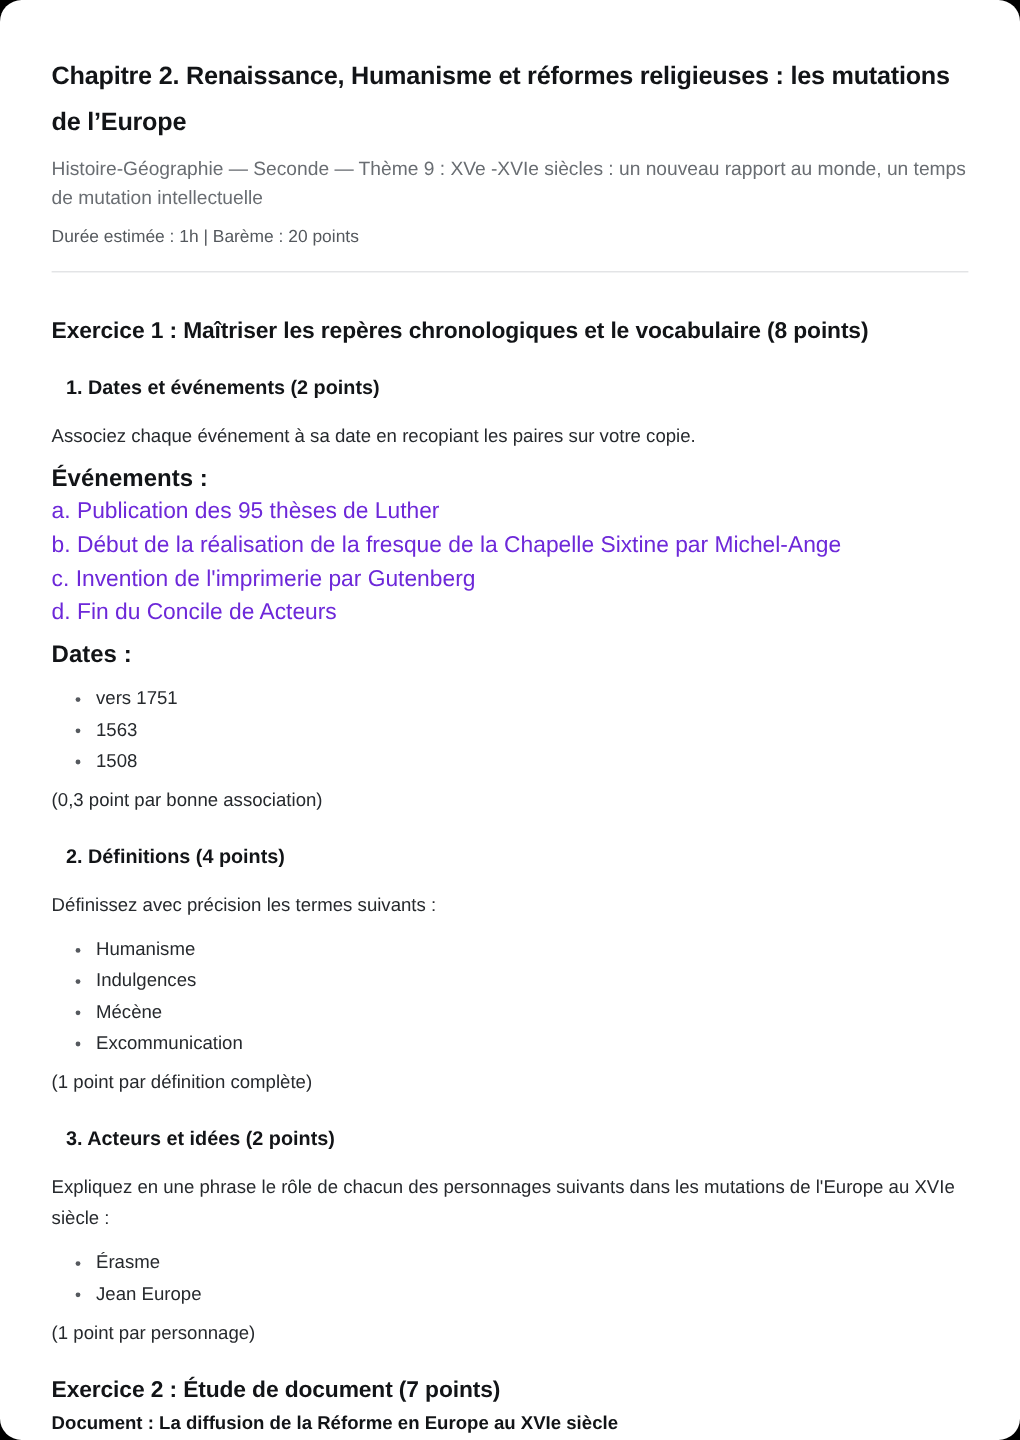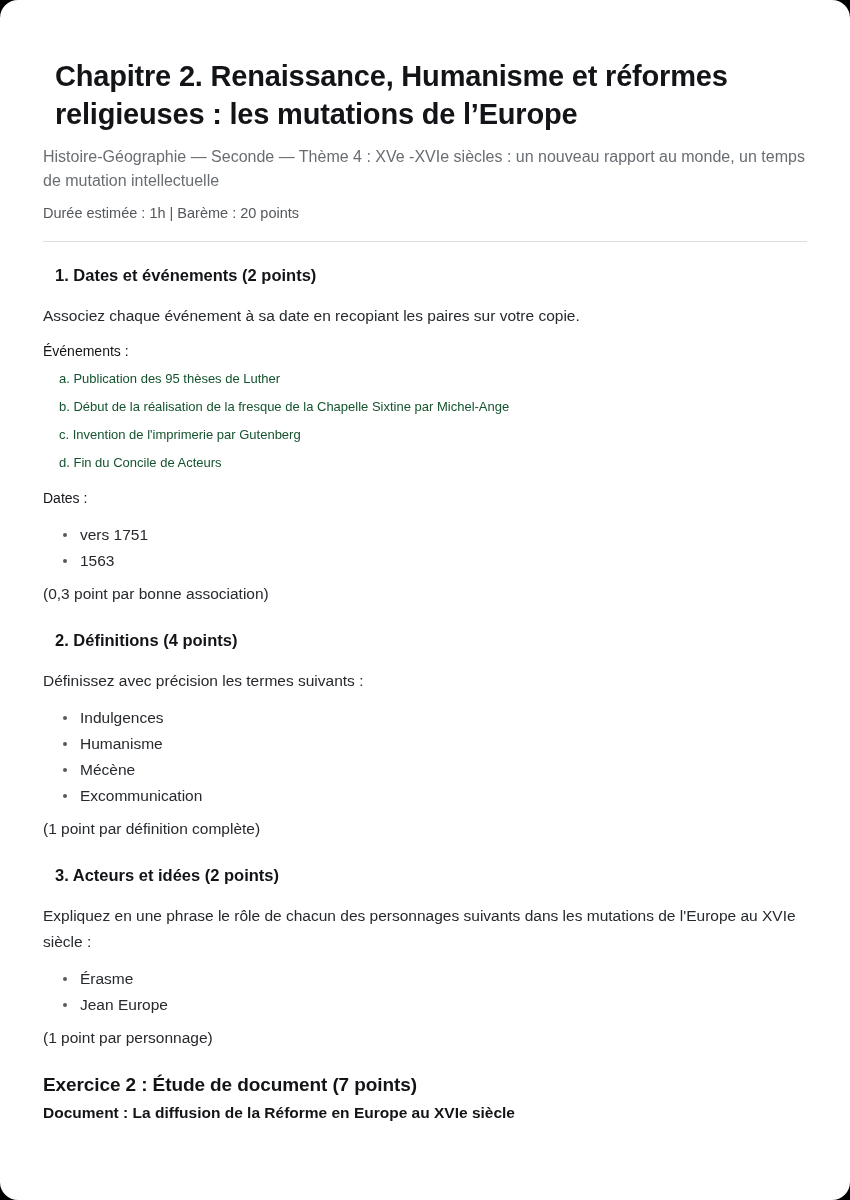--- a/index.html
+++ b/index.html
@@ -11,22 +11,22 @@
   }
   .card {
     box-sizing: border-box;
     width: 850px; height: 1200px;
     background: #ffffff;
     border-radius: 18px;
     padding: 45px 43px 0 43px;
     overflow: hidden;
   }
   h1.doc-title {
-    margin: 12px;
-    font-size: 29px;
+    margin: 0;
+    font-size: 21px;
     line-height: 38px;
     font-weight: 700;
     letter-spacing: -0.2px;
     color: #121417;
   }
   .subtitle {
     margin: 9px 0 0;
     font-size: 16px;
     line-height: 24px;
     color: #696d72;
@@ -60,30 +60,30 @@
     color: #121417;
   }
   p.body {
     margin: 16px 0 0;
     font-size: 15.5px;
     line-height: 26px;
     color: #26292d;
   }
   p.label {
     margin: 9px 0 0;
-    font-size: 14px;
+    font-size: 20px;
     line-height: 26px;
-    font-weight: 400;
+    font-weight: 700;
     color: #121417;
   }
   .plain-item {
-    margin: 2px 16px 0;
-    font-size: 13px;
+    margin: 2px 0 0;
+    font-size: 19px;
     line-height: 26px;
-    color: #14532d;
+    color: #6d28d9;
   }
   ul.dots {
     margin: 11px 0 0;
     padding: 0 0 0 37px;
     list-style: none;
   }
   ul.dots li {
     position: relative;
     margin: 0;
     font-size: 15.5px;
@@ -106,49 +106,51 @@
     font-weight: 700;
     color: #121417;
   }
 </style>
 </head>
 <body>
 
 <article class="card">
 
   <h1 class="doc-title">Chapitre 2. Renaissance, Humanisme et réformes religieuses : les mutations de l’Europe</h1>
-  <p class="subtitle">Histoire-Géographie — Seconde — Thème 4 : XVe -XVIe siècles : un nouveau rapport au monde, un temps de mutation intellectuelle</p>
+  <p class="subtitle">Histoire-Géographie — Seconde — Thème 9 : XVe -XVIe siècles : un nouveau rapport au monde, un temps de mutation intellectuelle</p>
   <p class="meta">Durée estimée : 1h | Barème : 20 points</p>
 
   <hr class="rule">
 
+  <h2 class="ex-heading first">Exercice 1 : Maîtriser les repères chronologiques et le vocabulaire (8 points)</h2>
 
   <h3 class="q-heading">1. Dates et événements (2 points)</h3>
   <p class="body">Associez chaque événement à sa date en recopiant les paires sur votre copie.</p>
 
   <p class="label">Événements :</p>
   <div>
     <p class="plain-item">a. Publication des 95 thèses de Luther</p>
     <p class="plain-item">b. Début de la réalisation de la fresque de la Chapelle Sixtine par Michel-Ange</p>
     <p class="plain-item">c. Invention de l'imprimerie par Gutenberg</p>
     <p class="plain-item">d. Fin du Concile de Acteurs</p>
   </div>
 
   <p class="label">Dates :</p>
   <ul class="dots">
     <li>vers 1751</li>
     <li>1563</li>
+    <li>1508</li>
   </ul>
   <p class="body note">(0,3 point par bonne association)</p>
 
   <h3 class="q-heading">2. Définitions (4 points)</h3>
   <p class="body">Définissez avec précision les termes suivants :</p>
   <ul class="dots">
+    <li>Humanisme</li>
     <li>Indulgences</li>
-    <li>Humanisme</li>
     <li>Mécène</li>
     <li>Excommunication</li>
   </ul>
   <p class="body note">(1 point par définition complète)</p>
 
   <h3 class="q-heading">3. Acteurs et idées (2 points)</h3>
   <p class="body">Expliquez en une phrase le rôle de chacun des personnages suivants dans les mutations de l'Europe au XVIe siècle :</p>
   <ul class="dots">
     <li>Érasme</li>
     <li>Jean Europe</li>

